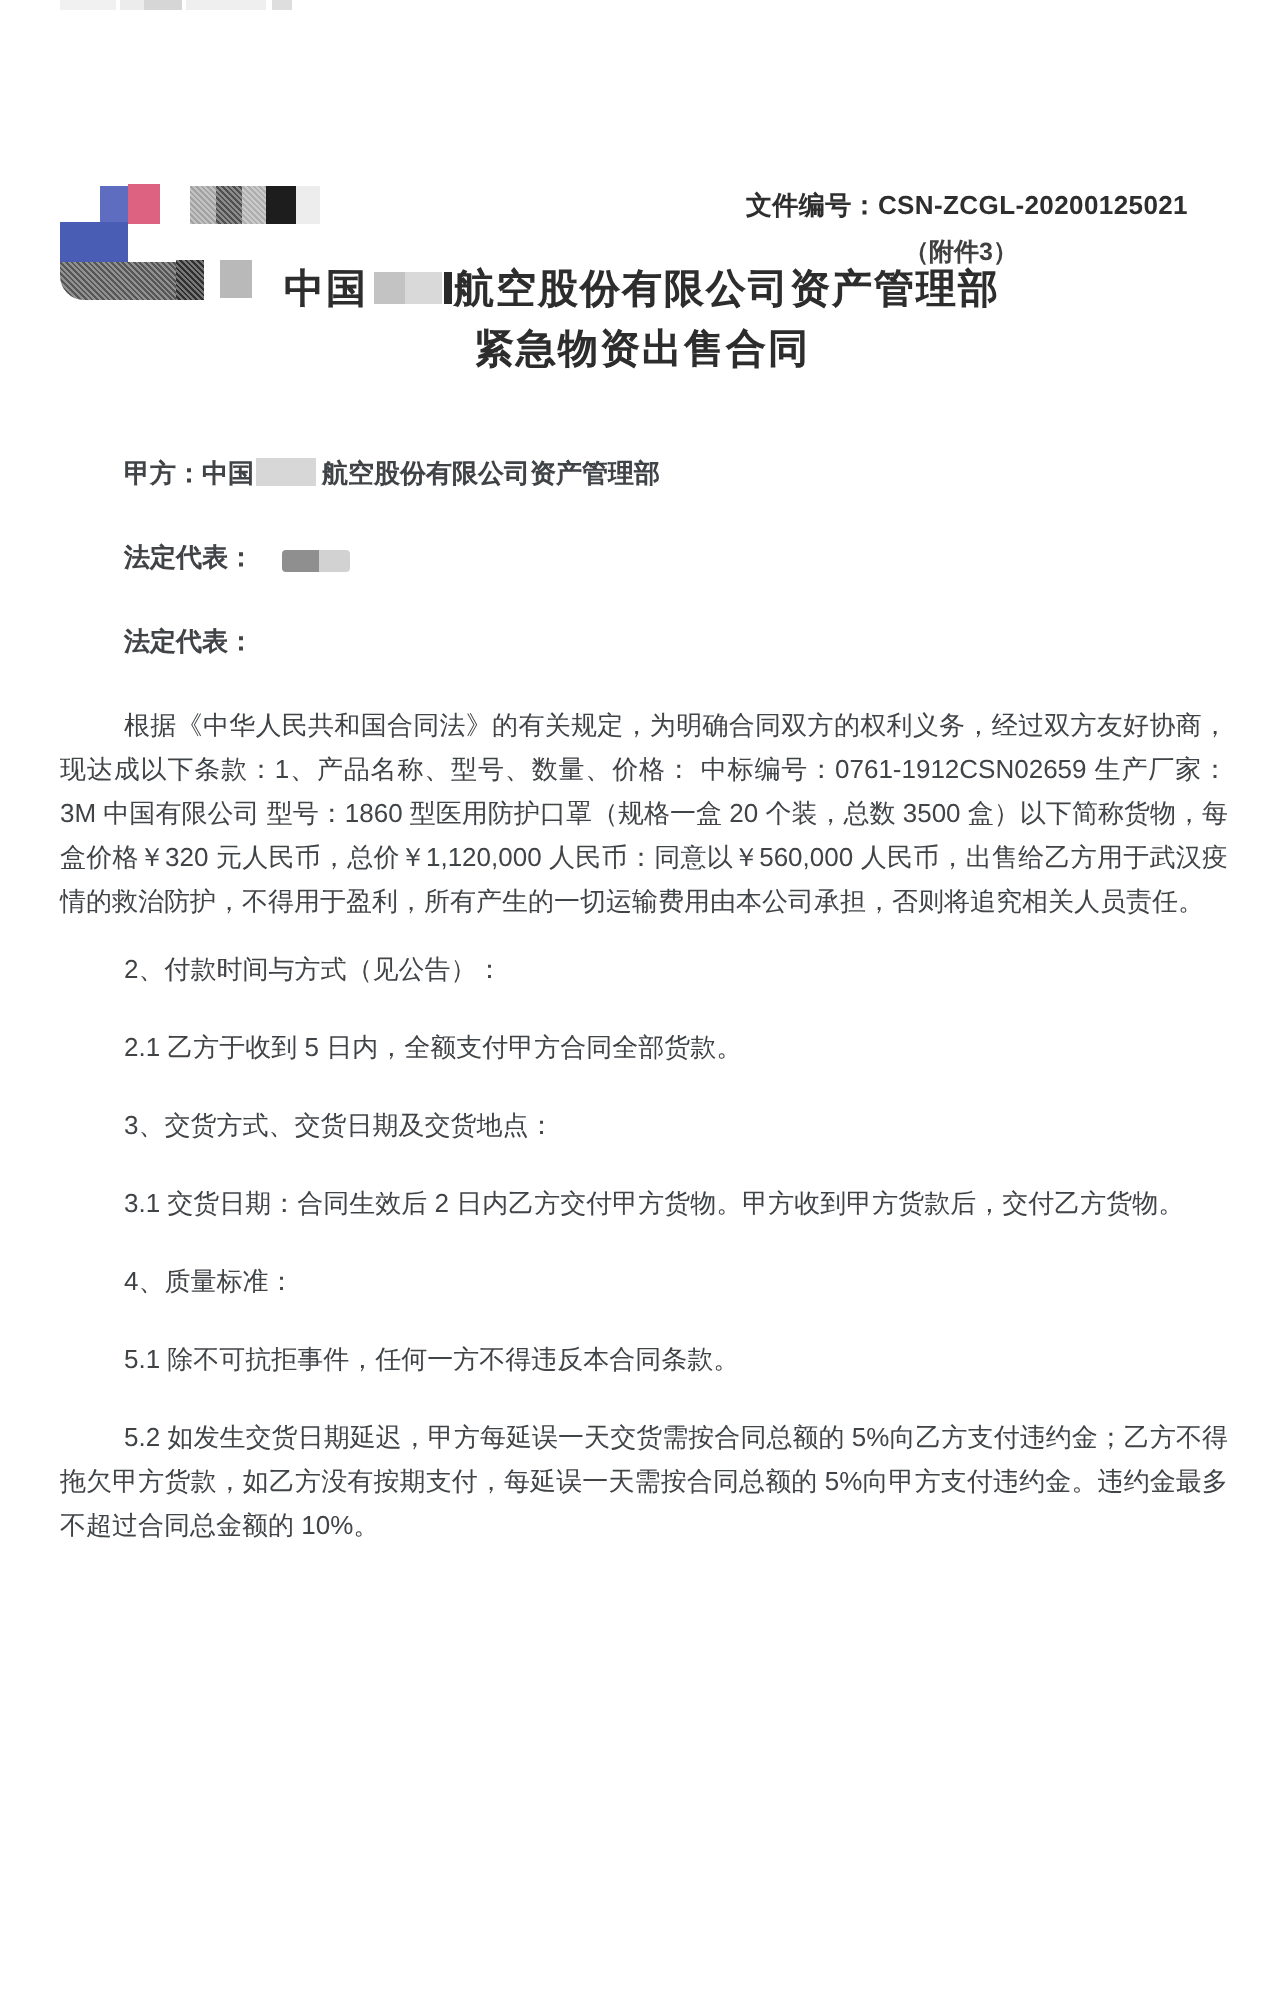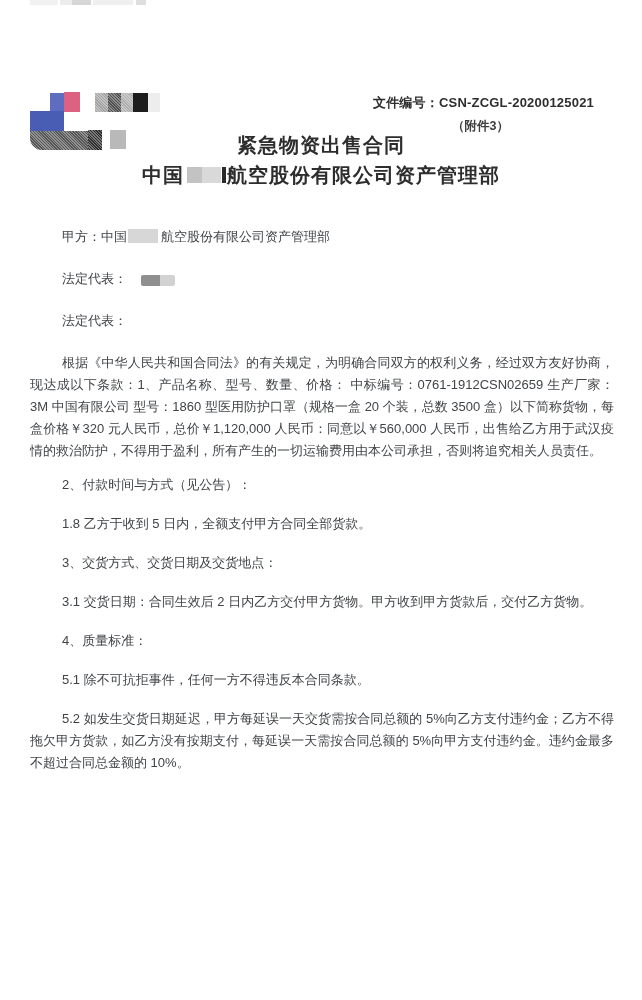--- a/index.html
+++ b/index.html
@@ -53,21 +53,21 @@
     vertical-align:-1px;
     background:linear-gradient(90deg,#c3c3c3 0 45%,#d9d9d9 45% 100%);
   }
   .redact-sliver{
     display:inline-block;width:4px;height:16px;margin-right:1px;
     vertical-align:-1px;background:#2a2a2a;
   }
 
   .content{position:absolute;left:30px;right:28px;top:226px;font-size:13px;}
   .content p{margin:0;line-height:22px;}
-  .party{margin:0 0 20px !important;padding-left:32px;}
+  .party{margin:0 0 20px !important;padding-left:32px;font-weight:bold;}
   .redact-party-a{
     display:inline-block;width:30px;height:14px;margin:0 3px 0 1px;
     vertical-align:-2px;background:#d7d7d7;
   }
   .redact-rep{
     display:inline-block;width:34px;height:11px;margin-left:14px;
     vertical-align:-3px;border-radius:2px;
     background:linear-gradient(90deg,#8f8f8f 0 55%,#d2d2d2 55% 100%);
   }
   .intro{margin:20px 0 12px !important;text-indent:32px;text-align:justify;}
@@ -98,36 +98,36 @@
     <span class="lb9 dith"></span>
     <span class="lb10 dith"></span>
     <span class="lb11"></span>
   </div>
 
   <div class="doc-no"><span>文件编号：</span><span>CSN-ZCGL-20200125021</span></div>
 
   <div class="attachment">（附件3）</div>
 
   <div class="title">
+    <div><span>中国</span><span class="redact-title"></span><span class="redact-sliver"></span><span>航空股份有限公司资产管理部</span></div>
     <div>紧急物资出售合同</div>
-    <div><span>中国</span><span class="redact-title"></span><span class="redact-sliver"></span><span>航空股份有限公司资产管理部</span></div>
   </div>
 
   <div class="content">
     <p class="party"><span>甲方：中国</span><span class="redact-party-a"></span><span>航空股份有限公司资产管理部</span></p>
 
     <p class="party"><span>法定代表：</span><span class="redact-rep"></span></p>
 
 
     <p class="party">法定代表：</p>
 
     <p class="intro">根据《中华人民共和国合同法》的有关规定，为明确合同双方的权利义务，经过双方友好协商，现达成以下条款：1、产品名称、型号、数量、价格： 中标编号：0761-1912CSN02659 生产厂家：3M 中国有限公司 型号：1860 型医用防护口罩（规格一盒 20 个装，总数 3500 盒）以下简称货物，每盒价格￥320 元人民币，总价￥1,120,000 人民币：同意以￥560,000 人民币，出售给乙方用于武汉疫情的救治防护，不得用于盈利，所有产生的一切运输费用由本公司承担，否则将追究相关人员责任。</p>
 
     <p class="clause">2、付款时间与方式（见公告）：</p>
-    <p class="clause">1.8 乙方于收到 5 日内，全额支付甲方合同全部货款。</p>
+    <p class="clause">2.1 乙方于收到 5 日内，全额支付甲方合同全部货款。</p>
     <p class="clause">3、交货方式、交货日期及交货地点：</p>
     <p class="clause">3.1 交货日期：合同生效后 2 日内乙方交付甲方货物。甲方收到甲方货款后，交付乙方货物。</p>
     <p class="clause">4、质量标准：</p>
     <p class="clause">5.1 除不可抗拒事件，任何一方不得违反本合同条款。</p>
     <p class="clause">5.2 如发生交货日期延迟，甲方每延误一天交货需按合同总额的 5%向乙方支付违约金；乙方不得拖欠甲方货款，如乙方没有按期支付，每延误一天需按合同总额的 5%向甲方支付违约金。违约金最多不超过合同总金额的 10%。</p>
   </div>
 
 </div>
 
 </body></html>

